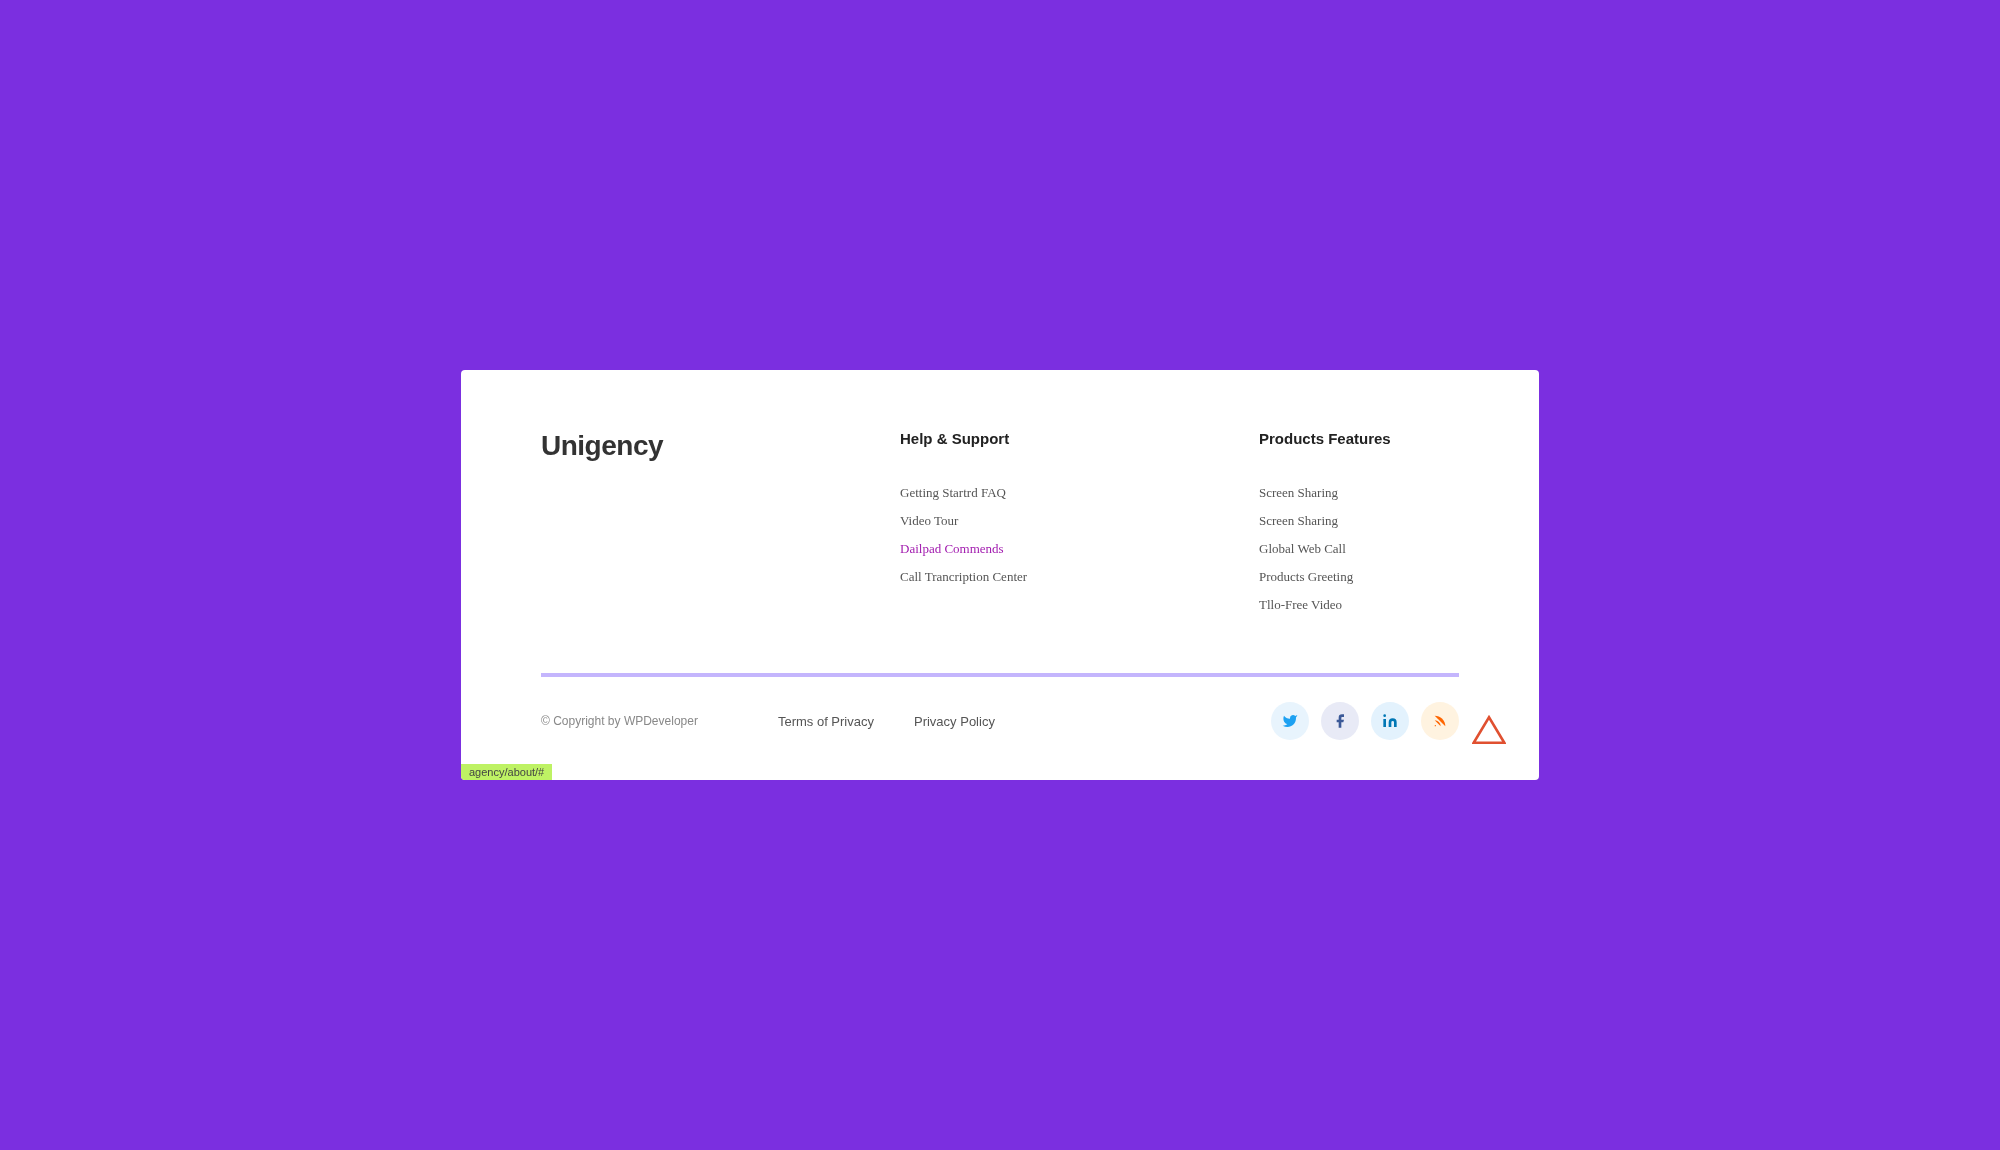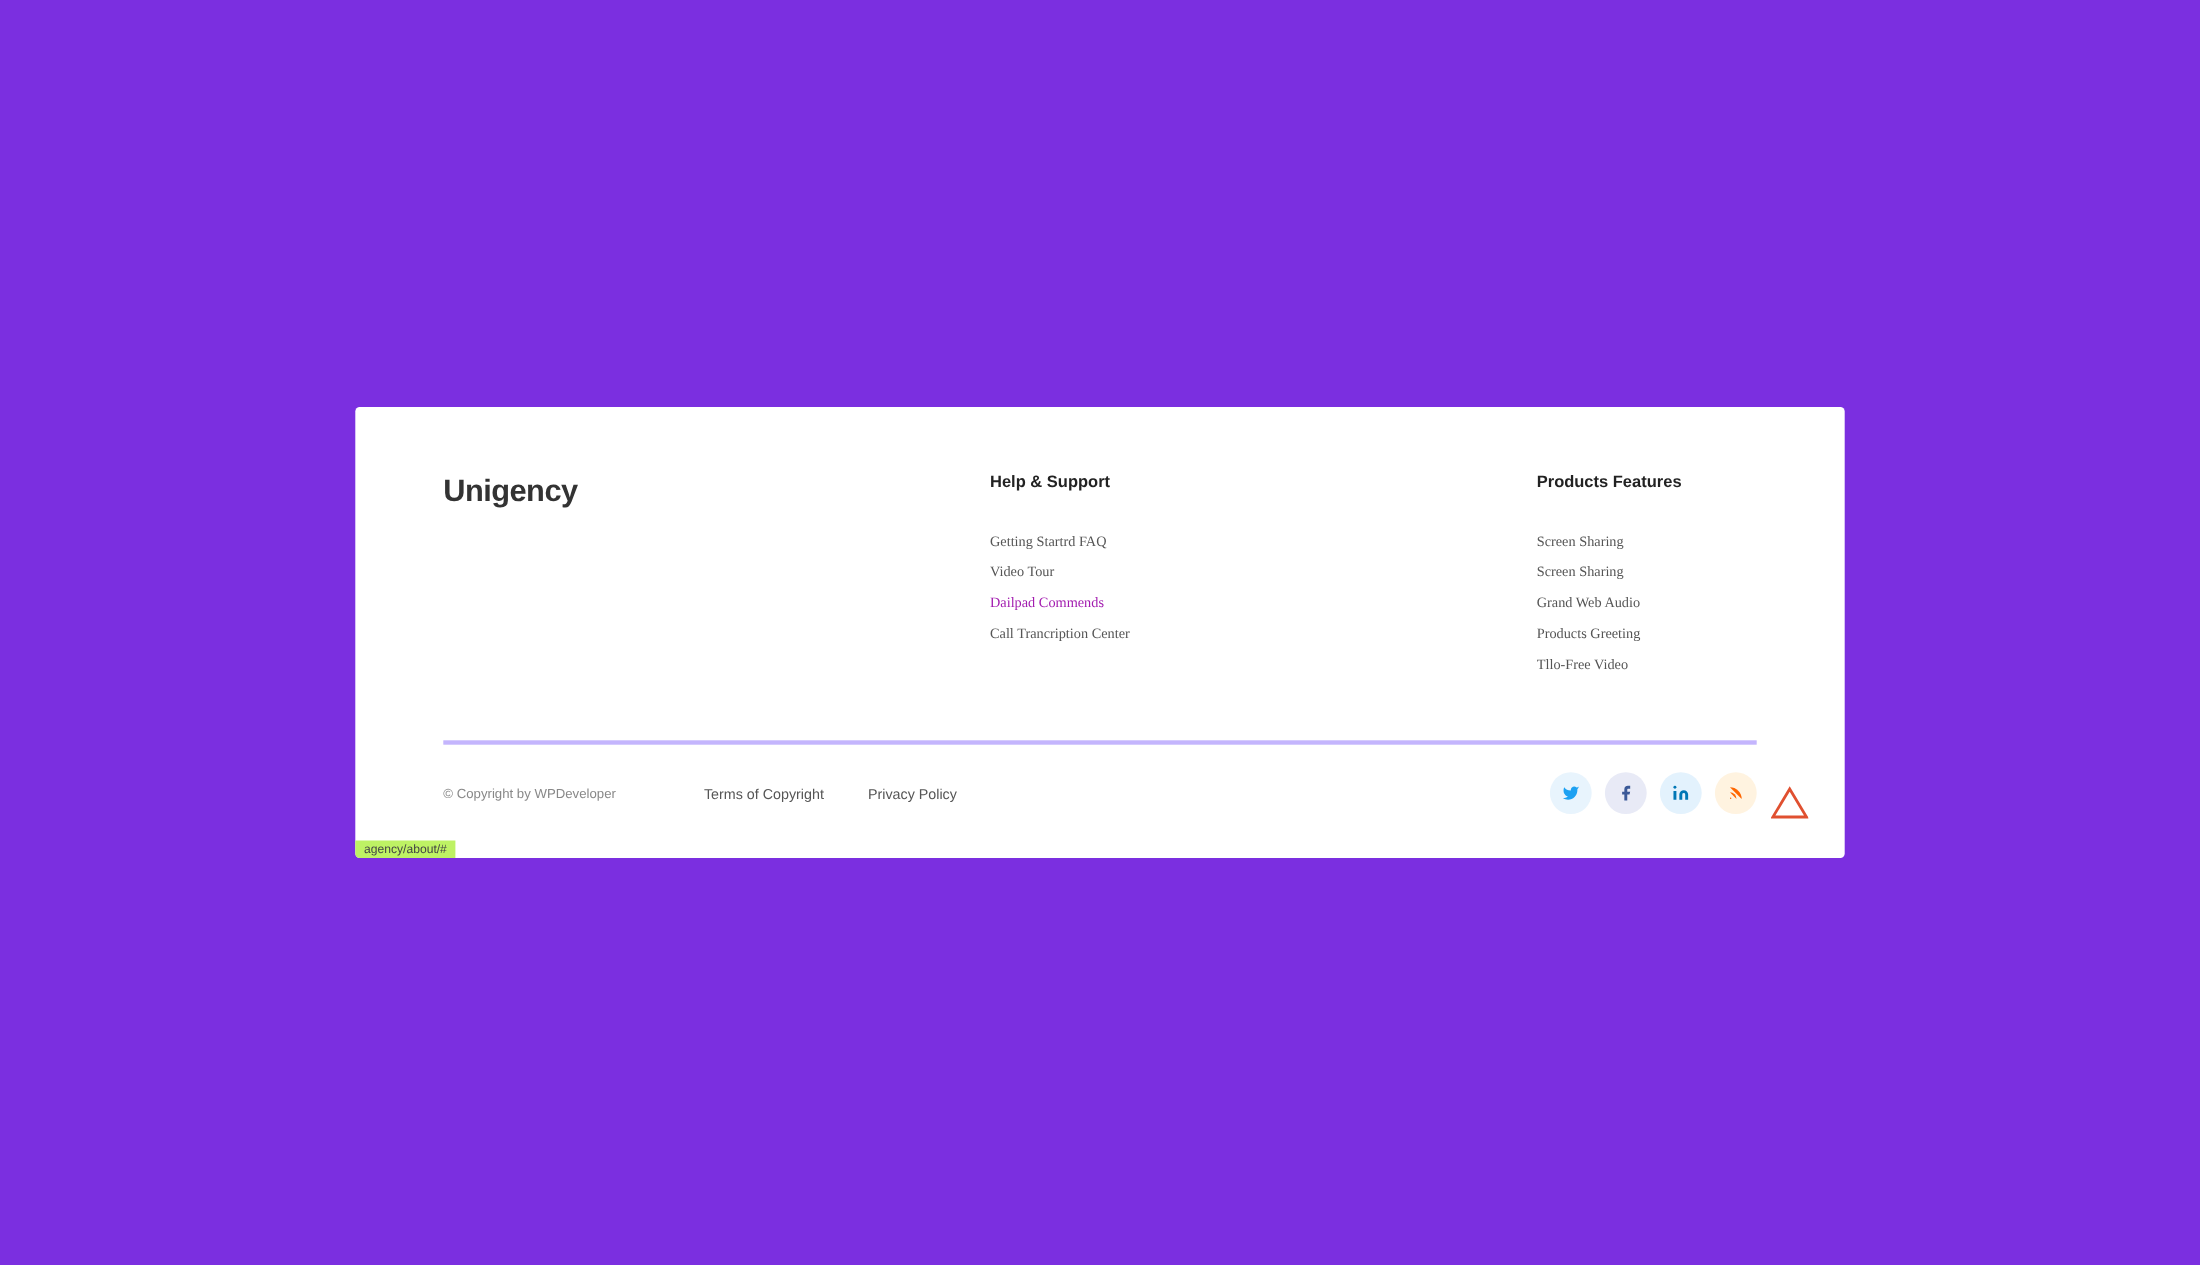--- a/index.html
+++ b/index.html
@@ -6,21 +6,21 @@
     body {
       width: 2000px;
       height: 1150px;
       background-color: #7B2FE0;
       display: flex;
       align-items: center;
       justify-content: center;
       font-family: Arial, sans-serif;
     }
     .page-wrapper {
-      width: 1354px;
+      width: 1078px;
       background: #ffffff;
       border-radius: 4px;
       padding: 60px 80px 40px 80px;
       position: relative;
     }
     .footer-main {
       display: flex;
       justify-content: space-between;
       align-items: flex-start;
       margin-bottom: 50px;
@@ -182,37 +182,37 @@
     <div class="col">
       <div class="col-title">Products Features</div>
       <ul>
         <li>
           <a href="#">Screen Sharing</a>
         </li>
         <li>
           <a href="#">Screen Sharing</a>
         </li>
         <li>
-          <a href="#">Grand Web Audio</a>
+          <a href="#">Global Web Call</a>
         </li>
         <li>
           <a href="#">Products Greeting</a>
         </li>
         <li>
           <a href="#">Tllo-Free Video</a>
         </li>
       </ul>
     </div>
 
   </div>
 
   <div class="footer-bottom">
     <span class="copyright">©  Copyright by WPDeveloper</span>
     <div class="footer-links">
-      <a href="#">Terms of Copyright</a>
+      <a href="#">Terms of Privacy</a>
       <a href="#">Privacy Policy</a>
     </div>
     <div class="social-icons">
       <a href="#" class="social-icon twitter" title="Twitter">
         <svg viewBox="0 0 24 24" width="16" height="16" fill="#1da1f2">
             <path d="M23 3a10.9 10.9 0 0 1-3.14 1.53 4.48 4.48 0 0 0-7.86 3v1A10.66 10.66 0 0 1 3 4s-4 9 5 13a11.64 11.64 0 0 1-7 2c9 5 20 0 20-11.5a4.5 4.5 0 0 0-.08-.83A7.72 7.72 0 0 0 23 3z"></path>
           </svg>
       </a>
       <a href="#" class="social-icon facebook" title="Facebook">
         <svg viewBox="0 0 24 24" width="16" height="16" fill="#3b5998">

